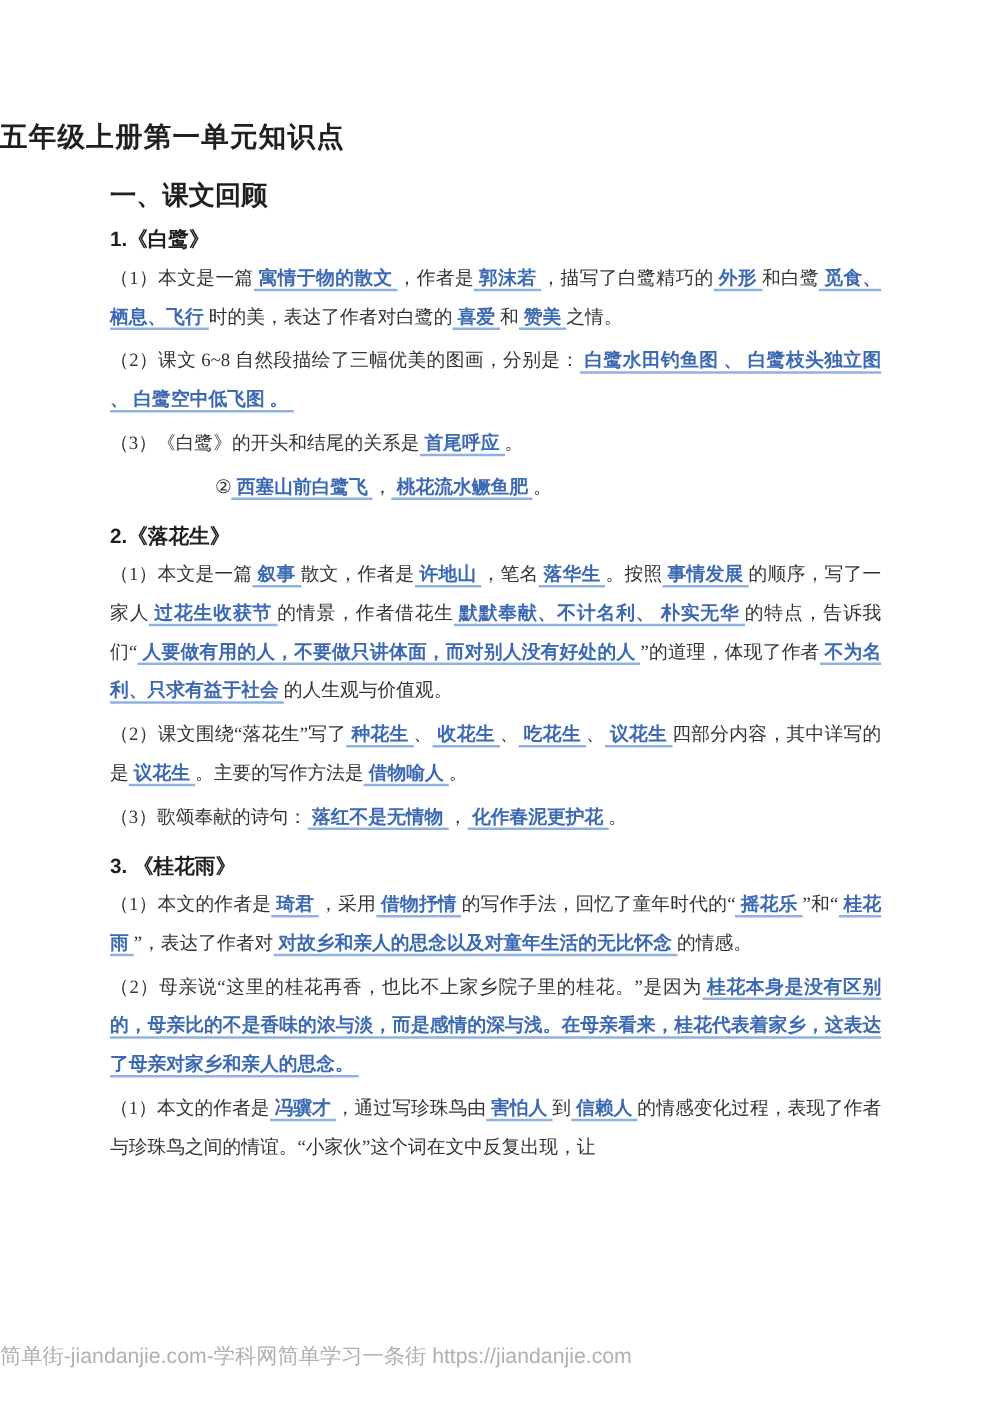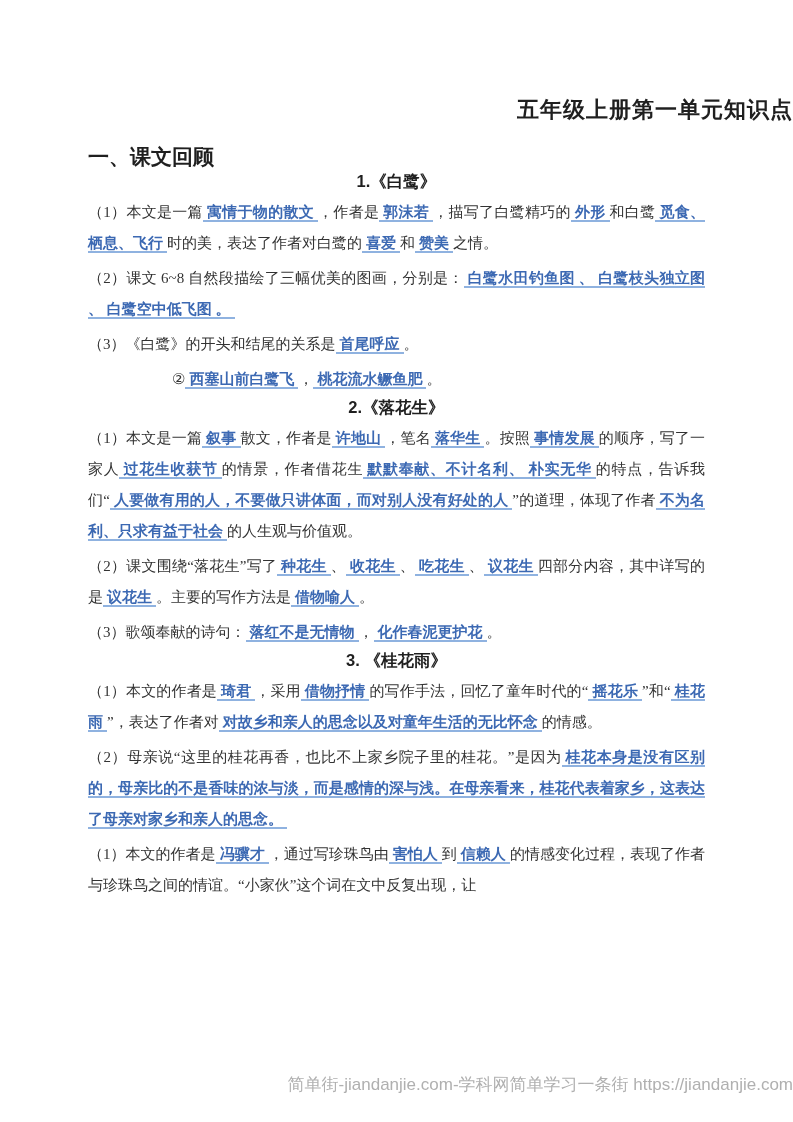--- a/index.html
+++ b/index.html
@@ -13,46 +13,45 @@
     height: 1122px;
     margin: 0 auto;
     background: #ffffff;
     overflow: hidden;
     color: var(--body-text, #333333);
     font-family: "Liberation Serif", "DejaVu Serif", serif;
   }
   .title {
     margin: 0;
     padding-top: 95px;
-    text-align: right;
+    text-align: left;
     font-family: "Liberation Sans", "DejaVu Sans", sans-serif;
     font-size: 22px;
     font-weight: 700;
     letter-spacing: 1px;
     color: var(--heading-black, #1f1f1f);
   }
   .content {
     margin: 0 88px;
   }
   .section-heading {
     margin: 20px 0 0;
     font-family: "Liberation Sans", "DejaVu Sans", sans-serif;
     font-size: 21px;
     font-weight: 700;
     line-height: 24px;
     color: var(--heading-black, #1f1f1f);
   }
   .lesson-heading {
-    margin: 0 0 0;
+    margin: 11px 0 0;
     font-family: "Liberation Sans", "DejaVu Sans", sans-serif;
     font-size: 16.5px;
     font-weight: 700;
     line-height: 24px;
     color: var(--heading-black, #1f1f1f);
-    text-align: center;
   }
   .para {
     margin: 4px 0 0;
     font-size: 15px;
     line-height: 31px;
     text-align: justify;
     color: var(--body-text, #333333);
   }
   .para.indent {
     margin-left: 84px;
@@ -65,21 +64,21 @@
     padding: 0 4px;
   }
   .run {
     
   }
   .footer {
     position: absolute;
     left: 0;
     right: 0;
     bottom: 26px;
-    text-align: right;
+    text-align: left;
     font-family: "Liberation Sans", "DejaVu Sans", sans-serif;
     font-size: 17px;
     color: var(--footer-gray, #b0b0b0);
   }
 </style>
 </head>
 <body>
 
 <div class="page">
   <h1 class="title">五年级上册第一单元知识点</h1>

